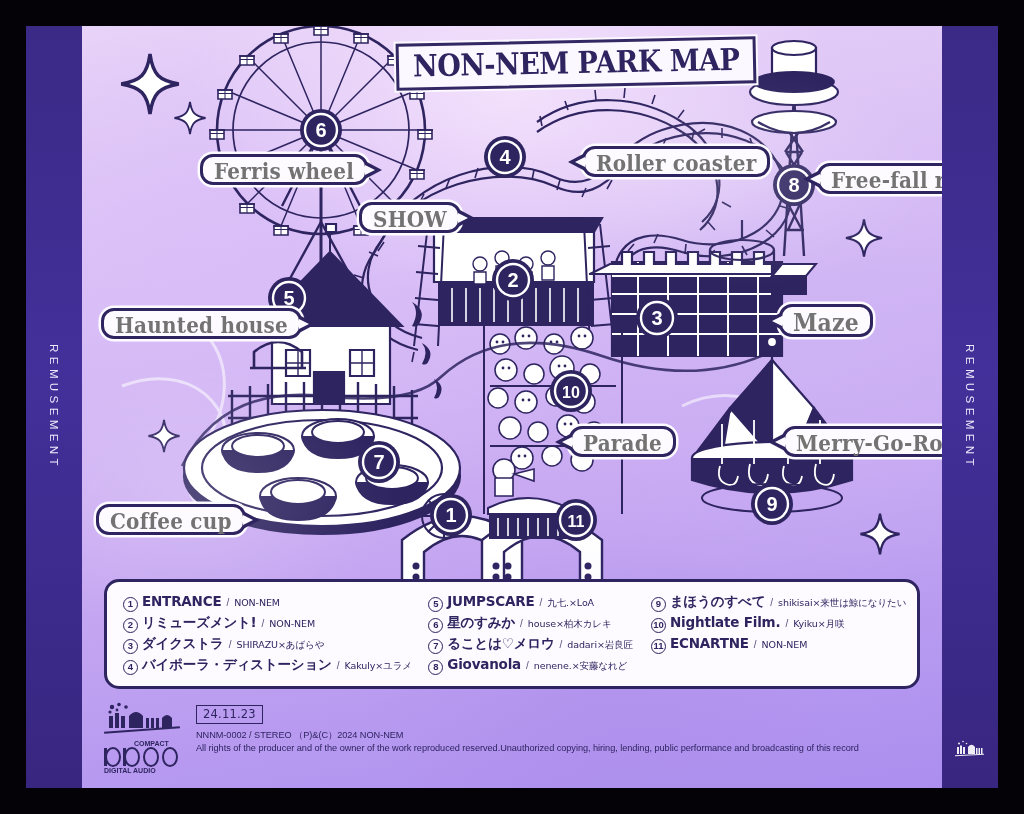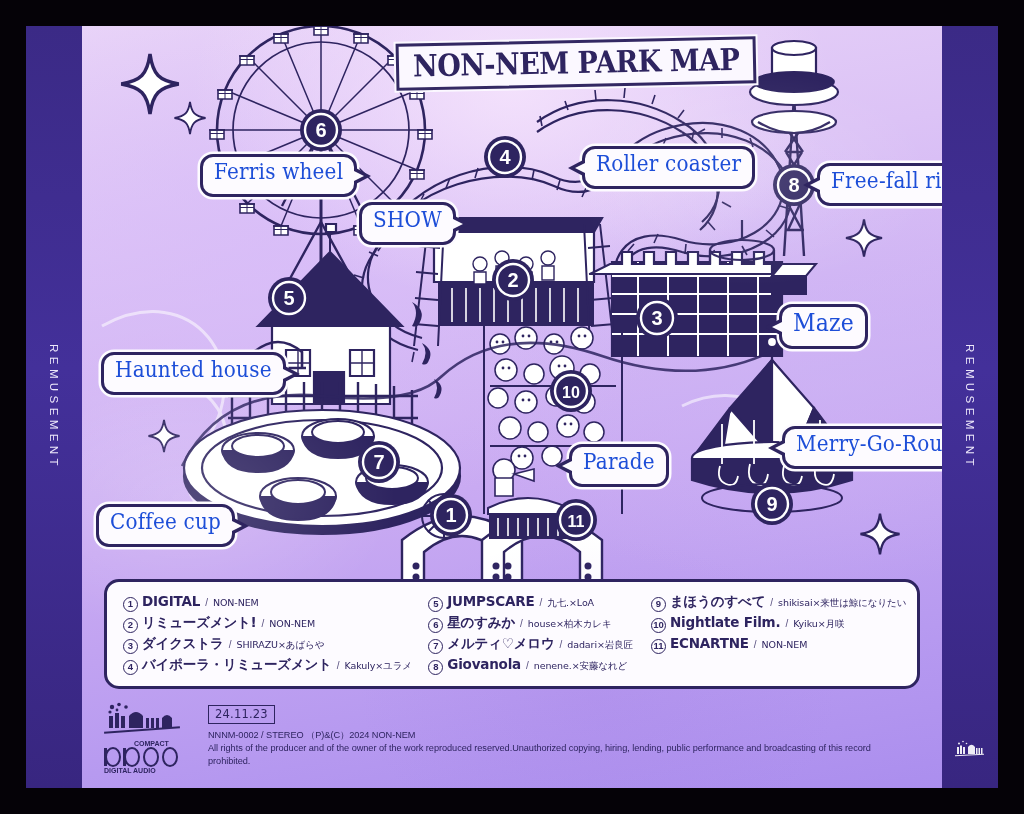--- a/index.html
+++ b/index.html
@@ -104,24 +104,24 @@
     white-space: nowrap;
     transform: scaleY(1.12);
   }
 
   
   .label {
     position: absolute;
     background: #fdfbff;
     border: 3.5px solid #2e2460;
     border-radius: 13px;
-    padding: 4px 11px 12px;
-    color: #1d4ed8;
+    padding: 4px 11px 0;
+    color: #737373;
     font-family: "DejaVu Serif", serif;
-    font-weight: 400;
+    font-weight: 700;
     white-space: nowrap;
     z-index: 18;
     box-shadow: 0 0 0 2.5px #fdfbff;
     line-height: 1.05;
   }
   .label .t { display:block; transform: scaleY(1.08); letter-spacing:.2px; }
 
   
   .label::before, .label::after { content:""; position:absolute; }
   .tail-r::before {
@@ -201,21 +201,21 @@
     font-family: "DejaVu Sans", sans-serif;
   }
 
   
   #footer {
     position: absolute;
     left: 22px;
     top: 676px;
     width: 816px;
     display: flex;
-    gap: 12px;
+    gap: 0;
     z-index: 25;
   }
   .f-logos { width: 92px; position: relative; }
   .f-mark  { width: 78px; height: 34px; display:block; }
   .f-cd    { width: 84px; height: 36px; display:block; margin-top: 2px; }
 
   .f-text { flex: 1; padding-top: 2px; }
   .f-date {
     display: inline-block;
     border: 1.6px solid #2e2460;
@@ -661,80 +661,80 @@
         </div>
         <div class="label tail-r" style="left: 277px; top: 176px;">
           <span class="t" style="font-size: 20px;">SHOW</span>
         </div>
         <div class="label tail-l" style="left: 500px; top: 120px;">
           <span class="t" style="font-size: 20px;">Roller coaster</span>
         </div>
         <div class="label tail-l" style="left: 735px; top: 137px;">
           <span class="t" style="font-size: 20px;">Free-fall ride</span>
         </div>
-        <div class="label tail-r" style="left: 19px; top: 282px; margin-top: 44px;">
+        <div class="label tail-r" style="left: 19px; top: 282px;">
           <span class="t" style="font-size: 20px;">Haunted house</span>
         </div>
         <div class="label tail-l" style="left: 697px; top: 278px; text-align: right;">
           <span class="t" style="font-size: 22px;">Maze</span>
         </div>
-        <div class="label tail-l" style="left: 487px; top: 418px;">
+        <div class="label tail-l" style="left: 487px; top: 400px;">
           <span class="t" style="font-size: 20px;">Parade</span>
         </div>
         <div class="label tail-l" style="left: 700px; top: 400px;">
           <span class="t" style="font-size: 20px;">Merry-Go-Round</span>
         </div>
         <div class="label tail-r" style="left: 14px; top: 478px; text-align: right;">
           <span class="t" style="font-size: 20px;">Coffee cup</span>
         </div>
       </div>
 
     <div id="tracklist">
       <div class="tl-col c1">
           <div class="tl-row">
             <span class="tl-num">1</span>
-            <span class="tl-title">DIGITAL</span>
+            <span class="tl-title">ENTRANCE</span>
             <span class="tl-sep">/</span>
             <span class="tl-artist">NON-NEM</span>
           </div>
           <div class="tl-row">
             <span class="tl-num">2</span>
             <span class="tl-title">リミューズメント!</span>
             <span class="tl-sep">/</span>
             <span class="tl-artist">NON-NEM</span>
           </div>
           <div class="tl-row">
             <span class="tl-num">3</span>
             <span class="tl-title">ダイクストラ</span>
             <span class="tl-sep">/</span>
             <span class="tl-artist">SHIRAZU×あばらや</span>
           </div>
           <div class="tl-row">
             <span class="tl-num">4</span>
-            <span class="tl-title">バイポーラ・リミューズメント</span>
+            <span class="tl-title">バイポーラ・ディストーション</span>
             <span class="tl-sep">/</span>
             <span class="tl-artist">Kakuly×ユラメ</span>
           </div>
         </div>
       <div class="tl-col c2">
           <div class="tl-row">
             <span class="tl-num">5</span>
             <span class="tl-title">JUMPSCARE</span>
             <span class="tl-sep">/</span>
             <span class="tl-artist">九七.×LoA</span>
           </div>
           <div class="tl-row">
             <span class="tl-num">6</span>
             <span class="tl-title">星のすみか</span>
             <span class="tl-sep">/</span>
             <span class="tl-artist">house×柏木カレキ</span>
           </div>
           <div class="tl-row">
             <span class="tl-num">7</span>
-            <span class="tl-title">メルティ♡メロウ</span>
+            <span class="tl-title">ることは♡メロウ</span>
             <span class="tl-sep">/</span>
             <span class="tl-artist">dadari×岩良匠</span>
           </div>
           <div class="tl-row">
             <span class="tl-num">8</span>
             <span class="tl-title">Giovanola</span>
             <span class="tl-sep">/</span>
             <span class="tl-artist">nenene.×安藤なれど</span>
           </div>
         </div>
@@ -793,18 +793,17 @@
             <rect x="19" y="10" width="3" height="18"></rect>
           </g>
           <text x="0" y="35" font-family="Liberation Sans, sans-serif" font-size="7" font-weight="700" fill="#2e2460">DIGITAL AUDIO</text>
         </svg>
       </div>
 
       <div class="f-text">
         <div class="f-date">24.11.23</div>
         <div class="f-line">NNNM-0002 / STEREO  （P)&amp;(C）2024 NON-NEM</div>
         <div class="f-line">All rights of the producer and of the owner of the work reproduced reserved.Unauthorized copying, hiring, lending, public performance and broadcasting of this record</div>
-        <div class="f-line">prohibited.</div>
       </div>
     </div>
 
   </div>
 </div>
 
 </body></html>

